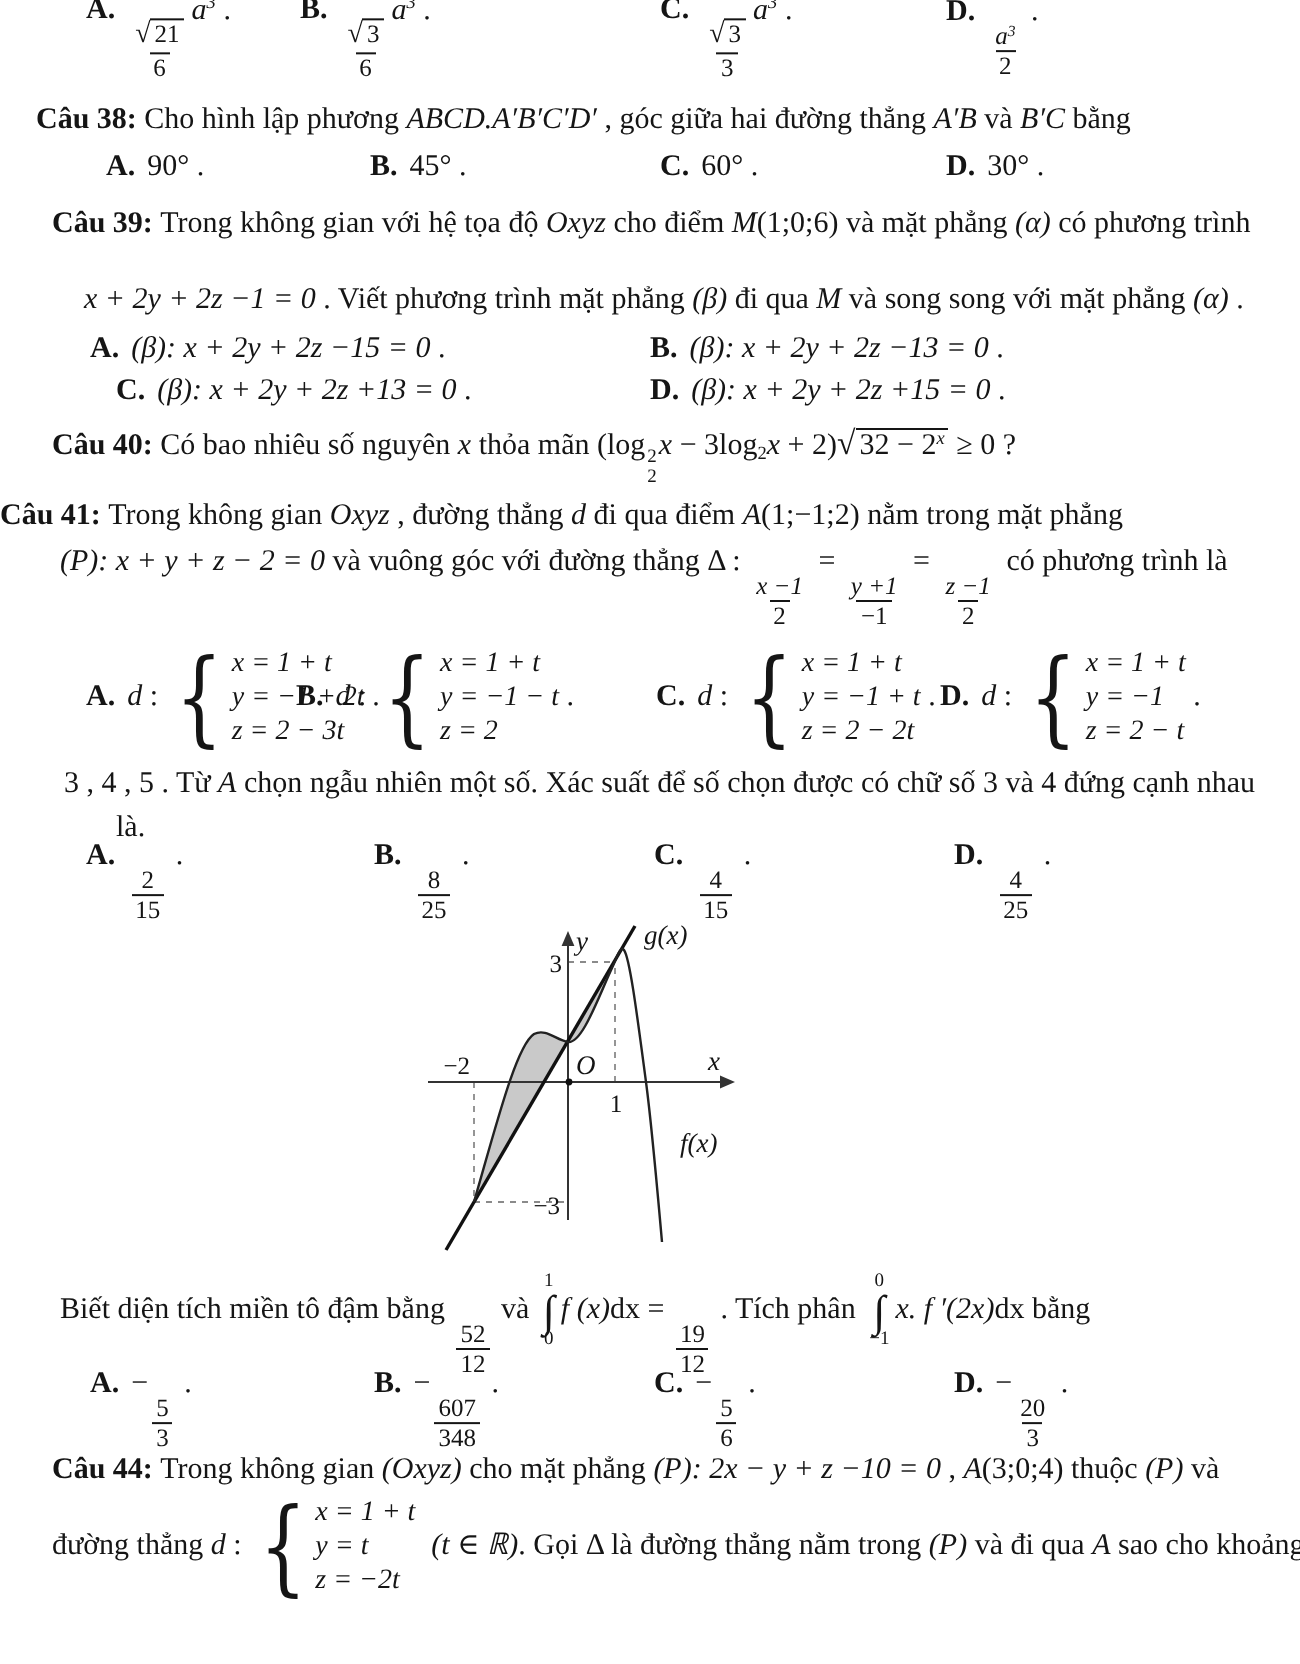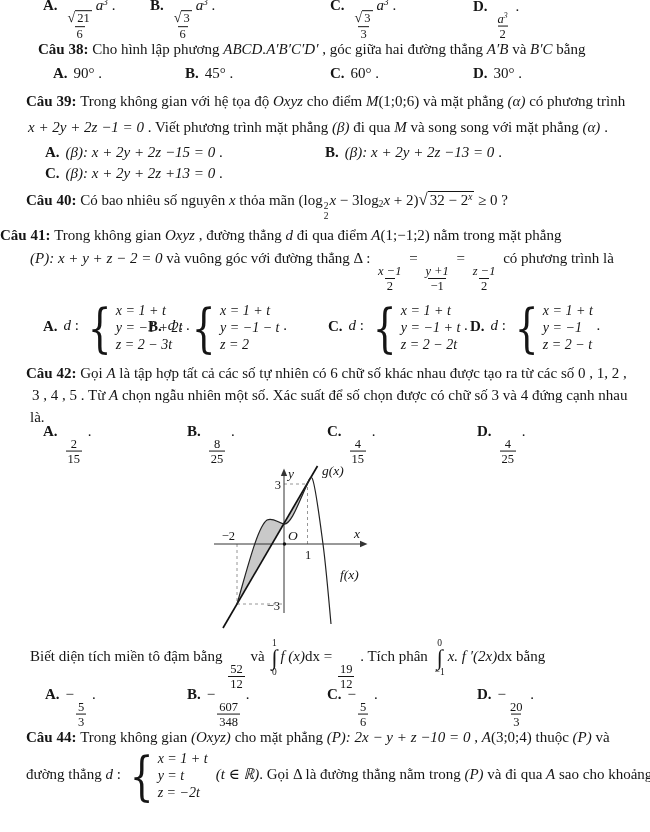--- a/index.html
+++ b/index.html
@@ -55,35 +55,36 @@
           </span><span class="i">a</span><span class="sup i">3</span><span class="t"> .</span></span>
         <span class="opt" style="left: 330px;"><span class="lab">C.</span><span class="fr">
             <span class="fn"><span class="sqt"><span class="rad">√</span><span class="sqi"><span class="t">3</span></span></span></span>
             <span class="fd"><span class="t">3</span></span>
           </span><span class="i">a</span><span class="sup i">3</span><span class="t"> .</span></span>
         <span class="opt" style="left: 473px;"><span class="lab">D.</span><span class="fr">
             <span class="fn"><span class="i">a</span><span class="sup i">3</span></span>
             <span class="fd"><span class="t">2</span></span>
           </span><span class="t"> .</span></span>
       </div>
-      <div class="line" style="margin-top: 3px; padding-left: 38px;"><span class="bd">Câu 38: </span><span class="t">Cho hình lập phương </span><span class="i">ABCD.A′B′C′D′</span><span class="t"> , góc giữa hai đường thẳng </span><span class="i">A′B</span><span class="t"> và </span><span class="i">B′C</span><span class="t"> bằng</span></div>
+      <div class="line" style="margin-top: 14px; padding-left: 18px;"><span class="bd">Câu 38: </span><span class="t">Cho hình lập phương </span><span class="i">ABCD.A′B′C′D′</span><span class="t"> , góc giữa hai đường thẳng </span><span class="i">A′B</span><span class="t"> và </span><span class="i">B′C</span><span class="t"> bằng</span></div>
       <div class="opts" style="margin-top: 2px; height: 21px;">
         <span class="opt" style="left: 53px;"><span class="lab">A.</span><span class="t">90° .</span></span>
         <span class="opt" style="left: 185px;"><span class="lab">B.</span><span class="t">45° .</span></span>
         <span class="opt" style="left: 330px;"><span class="lab">C.</span><span class="t">60° .</span></span>
         <span class="opt" style="left: 473px;"><span class="lab">D.</span><span class="t">30° .</span></span>
       </div>
       <div class="line" style="margin-top: 8px; padding-left: 26px;"><span class="bd">Câu 39: </span><span class="t">Trong không gian với hệ tọa độ </span><span class="i">Oxyz</span><span class="t"> cho điểm </span><span class="i">M</span><span class="t">(1;0;6)</span><span class="t"> và mặt phẳng </span><span class="i">(α)</span><span class="t"> có phương trình</span></div>
-      <div class="line" style="margin-top: 5px; padding-left: 28px;"><span class="i">x + 2y + 2z −1 = 0</span><span class="t"> . Viết phương trình mặt phẳng </span><span class="i">(β)</span><span class="t"> đi qua </span><span class="i">M</span><span class="t"> và song song với mặt phẳng </span><span class="i">(α)</span><span class="t"> .</span></div>
+      <div class="line" style="margin-top: 17px; padding-left: 42px;"><span class="i">x + 2y + 2z −1 = 0</span><span class="t"> . Viết phương trình mặt phẳng </span><span class="i">(β)</span><span class="t"> đi qua </span><span class="i">M</span><span class="t"> và song song với mặt phẳng </span><span class="i">(α)</span><span class="t"> .</span></div>
       <div class="opts" style="margin-top: 3px; height: 21px; text-align: center;">
         <span class="opt" style="left: 45px;"><span class="lab">A.</span><span class="i">(β): x + 2y + 2z −15 = 0</span><span class="t"> .</span></span>
         <span class="opt" style="left: 325px;"><span class="lab">B.</span><span class="i">(β): x + 2y + 2z −13 = 0</span><span class="t"> .</span></span>
       </div>
       <div class="opts" style="height: 21px;">
-        <span class="opt" style="left: 45px; font-family: Liberation Serif, serif;"><span class="lab">C.</span><span class="i">(β): x + 2y + 2z +13 = 0</span><span class="t"> .</span></span>
+        <span class="opt" style="left: 58px; font-family: Liberation Serif, serif;"><span class="lab">C.</span><span class="i">(β): x + 2y + 2z +13 = 0</span><span class="t"> .</span></span>
+        <span class="opt" style="left: 325px;"><span class="lab">D.</span><span class="i">(β): x + 2y + 2z +15 = 0</span><span class="t"> .</span></span>
       </div>
       <div class="line" style="margin-top: 4px; padding-left: 26px;"><span class="bd">Câu 40: </span><span class="t">Có bao nhiêu số nguyên </span><span class="i">x</span><span class="t"> thỏa mãn </span><span class="t">(</span><span class="t">log</span><span class="ssk">
           <span>2</span>
           <span>2</span>
         </span><span class="i">x</span><span class="t"> − 3log</span><span class="sub">2</span><span class="i">x</span><span class="t"> + 2</span><span class="t">)</span><span class="sqt"><span class="rad">√</span><span class="sqi"><span class="t">32 − 2</span><span class="sup i">x</span></span></span><span class="t"> ≥ 0 ?</span></div>
       <div class="line" style="margin-top: 3px; "><span class="bd">Câu 41: </span><span class="t">Trong không gian </span><span class="i">Oxyz</span><span class="t"> , đường thẳng </span><span class="i">d</span><span class="t"> đi qua điểm </span><span class="i">A</span><span class="t">(1;−1;2)</span><span class="t"> nằm trong mặt phẳng</span></div>
       <div class="line" style="margin-top: 2px; padding-left: 30px;"><span class="i">(P): x + y + z − 2 = 0</span><span class="t"> và vuông góc với đường thẳng Δ : </span><span class="fr">
           <span class="fn"><span class="i">x −1</span></span>
           <span class="fd"><span class="t">2</span></span>
         </span><span class="t"> = </span><span class="fr">
@@ -120,23 +121,22 @@
           </span><span class="t"> .</span></span>
         <span class="opt" style="left: 470px;"><span class="lab">D.</span><span class="i">d</span><span class="t"> : </span><span class="cs">
             <span class="br">{</span>
             <span class="rows">
               <span class="crow"><span class="i">x = 1 + t</span></span>
               <span class="crow"><span class="i">y = −1</span></span>
               <span class="crow"><span class="i">z = 2 − t</span></span>
             </span>
           </span><span class="t"> .</span></span>
       </div>
-      <div class="line" style="margin-top: 4px; padding-left: 26px;"><span class="bd">Câu 42: </span><span class="t">Gọi </span><span class="i">A</span><span class="t"> là tập hợp tất cả các số tự nhiên có 6 chữ số khác nhau được tạo ra từ các số 0 , 1, 2 ,</span></div>
       <div class="line" style="margin-top: 1px; padding-left: 32px;"><span class="t">3 , 4 , 5 . Từ </span><span class="i">A</span><span class="t"> chọn ngẫu nhiên một số.  Xác suất để số chọn được có chữ số 3 và 4 đứng cạnh nhau</span></div>
-      <div class="line" style="margin-top: 1px; padding-left: 30px;"><span class="t">là.</span></div>
+      <div class="line" style="margin-top: 1px; padding-left: 30px; margin-left: 28px;"><span class="t">là.</span></div>
       <div class="opts" style="height: 32px;">
         <span class="opt" style="left: 43px;"><span class="lab">A.</span><span class="fr">
             <span class="fn"><span class="t">2</span></span>
             <span class="fd"><span class="t">15</span></span>
           </span><span class="t"> .</span></span>
         <span class="opt" style="left: 187px;"><span class="lab">B.</span><span class="fr">
             <span class="fn"><span class="t">8</span></span>
             <span class="fd"><span class="t">25</span></span>
           </span><span class="t"> .</span></span>
         <span class="opt" style="left: 327px;"><span class="lab">C.</span><span class="fr">

